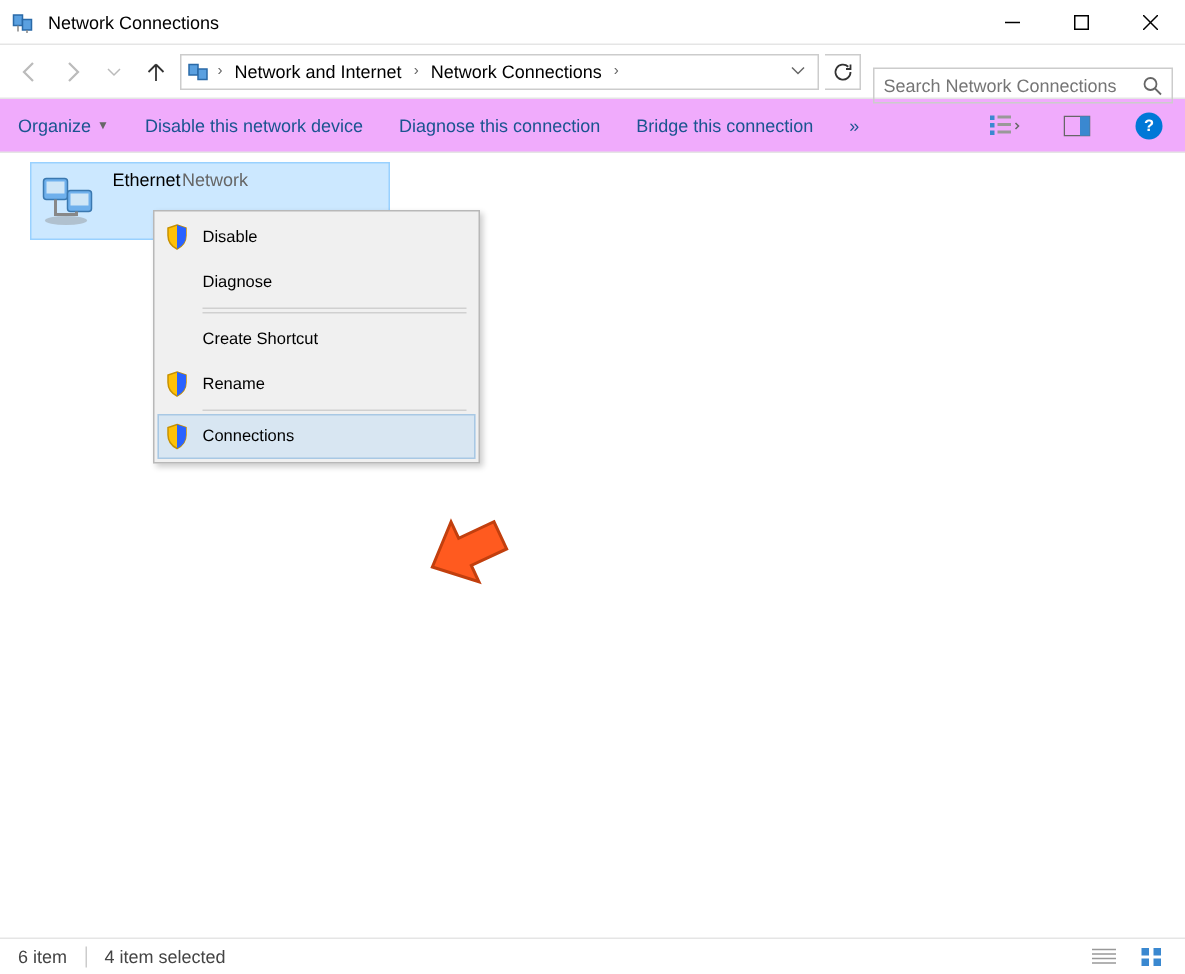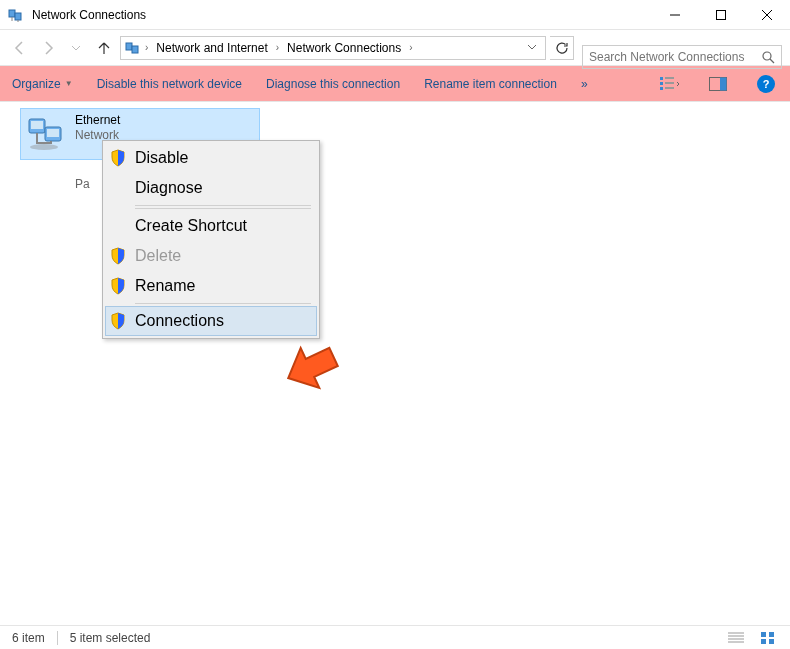--- a/index.html
+++ b/index.html
@@ -20,39 +20,39 @@
     .addressbar-icon { width: 16px; height: 16px; flex-shrink: 0; }
     .crumb { font-size: 12px; color: #000; cursor: pointer; padding: 2px 4px; }
     .crumb-sep { color: #666; font-size: 10px; padding: 0 2px; }
     .addr-dropdown { margin-left: auto; color: #666; padding: 0 4px; }
     .refresh-btn { width: 24px; height: 24px; display: flex; align-items: center; justify-content: center; border: 1px solid #ccc; border-left: none; cursor: pointer; }
     .searchbox { width: 200px; height: 24px; border: 1px solid #ccc; display: flex; align-items: center; padding: 0 6px; margin-left: 4px; margin-top: 19px; }
     .searchbox input { border: none; outline: none; flex: 1; font-size: 12px; color: #666; background: transparent; }
     .search-icon { width: 14px; height: 14px; color: #666; }
 
     
-    .toolbar { height: 36px; background: #fca5a5; display: flex; align-items: center; padding: 0 12px; gap: 24px; border-bottom: 1px solid #e5e5e5; }
+    .toolbar { height: 36px; background: #f0abfc; display: flex; align-items: center; padding: 0 12px; gap: 24px; border-bottom: 1px solid #e5e5e5; }
     .tb-item { font-size: 12px; color: #1a5490; display: flex; align-items: center; gap: 4px; cursor: pointer; }
     .tb-chevron { font-size: 8px; color: #666; }
     .tb-spacer { flex: 1; }
     .tb-icon { width: 24px; height: 24px; display: flex; align-items: center; justify-content: center; cursor: pointer; }
     .help-circle { width: 18px; height: 18px; border-radius: 50%; background: #0078d7; color: #fff; display: flex; align-items: center; justify-content: center; font-size: 11px; font-weight: bold; }
 
     
     .content { position: relative; height: calc(100% - 30px - 36px - 36px - 24px); padding: 6px 20px; background: #fff; }
     .adapter { width: 240px; height: 52px; background: #cce8ff; border: 1px solid #99d1ff; display: flex; align-items: flex-start; padding: 4px 6px; gap: 8px; cursor: pointer; }
     .adapter-icon { width: 40px; height: 40px; flex-shrink: 0; }
-    .adapter-text { display: flex; flex-direction: column; gap: 1px; font-size: 12px; }
+    .adapter-text { display: flex; flex-direction: row; gap: 1px; font-size: 12px; }
     .adapter-name { color: #000; }
     .adapter-net { color: #666; }
     .adapter-desc { color: #666; margin-top: 34px; }
 
     
     .context-menu { position: absolute; top: 38px; left: 102px; width: 218px; background: #f0f0f0; border: 1px solid #b8b8b8; box-shadow: 2px 2px 4px rgba(0,0,0,0.2); padding: 2px; }
-    .cm-item { height: 30px; display: flex; align-items: center; padding: 0 6px 0 4px; gap: 8px; font-size: 16px; color: #000; cursor: pointer; }
+    .cm-item { height: 30px; display: flex; align-items: center; padding: 0 6px 0 4px; gap: 8px; font-size: 11px; color: #000; cursor: pointer; }
     .cm-item.hover { background: #d8e6f2; border: 1px solid #a8c8e4; padding: 0 5px 0 3px; }
     .cm-item.bold { font-weight: 600; }
     .cm-item.disabled { color: #999; }
     .cm-icon { width: 18px; height: 18px; flex-shrink: 0; display: flex; align-items: center; justify-content: center; }
     .cm-label { flex: 1; }
     .cm-sep { height: 1px; background: #d0d0d0; margin: 2px 6px 2px 30px; }
 
     
     .arrow-cursor { position: absolute; top: 235px; left: 278px; width: 70px; height: 70px; pointer-events: none; }
 
@@ -154,21 +154,21 @@
   </div>
 </div>
 
 <div class="toolbar">
   <div class="tb-item">
     <span>Organize</span>
     <span class="tb-chevron">▼</span>
   </div>
   <div class="tb-item">Disable this network device</div>
   <div class="tb-item">Diagnose this connection</div>
-  <div class="tb-item">Rename item connection</div>
+  <div class="tb-item">Bridge this connection</div>
   <div class="tb-item">»</div>
   <div class="tb-spacer"></div>
   <div class="tb-icon">
     <svg width="20" height="16" viewBox="0 0 20 16">
         <rect x="0" y="1" width="3" height="3" fill="#3a88d0"></rect>
         <rect x="5" y="1" width="9" height="2" fill="#999"></rect>
         <rect x="0" y="6" width="3" height="3" fill="#3a88d0"></rect>
         <rect x="5" y="6" width="9" height="2" fill="#999"></rect>
         <rect x="0" y="11" width="3" height="3" fill="#3a88d0"></rect>
         <rect x="5" y="11" width="9" height="2" fill="#999"></rect>
@@ -223,29 +223,20 @@
     <div class="cm-item">
       <span class="cm-icon"></span>
       <span class="cm-label">Diagnose</span>
     </div>
     <div class="cm-sep"></div>
     <div class="cm-sep"></div>
     <div class="cm-item">
       <span class="cm-icon"></span>
       <span class="cm-label">Create Shortcut</span>
     </div>
-    <div class="cm-item disabled">
-      <span class="cm-icon">
-        <svg viewBox="0 0 18 18">
-            <path d="M9 1 L15 3 L15 8 Q15 14 9 17 Q3 14 3 8 L3 3 Z" fill="#ffc107" stroke="#c79100"></path>
-            <path d="M9 1 L15 3 L15 8 Q15 14 9 17 Z" fill="#2962ff"></path>
-          </svg>
-      </span>
-      <span class="cm-label">Delete</span>
-    </div>
     <div class="cm-item">
       <span class="cm-icon">
         <svg viewBox="0 0 18 18">
             <path d="M9 1 L15 3 L15 8 Q15 14 9 17 Q3 14 3 8 L3 3 Z" fill="#ffc107" stroke="#c79100"></path>
             <path d="M9 1 L15 3 L15 8 Q15 14 9 17 Z" fill="#2962ff"></path>
           </svg>
       </span>
       <span class="cm-label">Rename</span>
     </div>
     <div class="cm-sep"></div>
@@ -263,21 +254,21 @@
   <div class="arrow-cursor">
     <svg viewBox="0 0 70 70">
       <path d="M10 30 L34 8 L34 20 L60 20 L60 40 L34 40 L34 52 Z" fill="#ff5a1f" stroke="#c23f0e" stroke-width="2" transform="rotate(-25 35 35)"></path>
     </svg>
   </div>
 </div>
 
 <div class="statusbar">
   <span>6 item</span>
   <span class="status-sep"></span>
-  <span>5 item selected</span>
+  <span>4 item selected</span>
   <span class="status-spacer"></span>
   <div class="view-toggle">
     <svg width="16" height="14" viewBox="0 0 16 14">
         <line x1="0" y1="2" x2="16" y2="2" stroke="#999"></line>
         <line x1="0" y1="5" x2="16" y2="5" stroke="#999"></line>
         <line x1="0" y1="8" x2="16" y2="8" stroke="#999"></line>
         <line x1="0" y1="11" x2="16" y2="11" stroke="#999"></line>
       </svg>
   </div>
   <div class="view-toggle">

